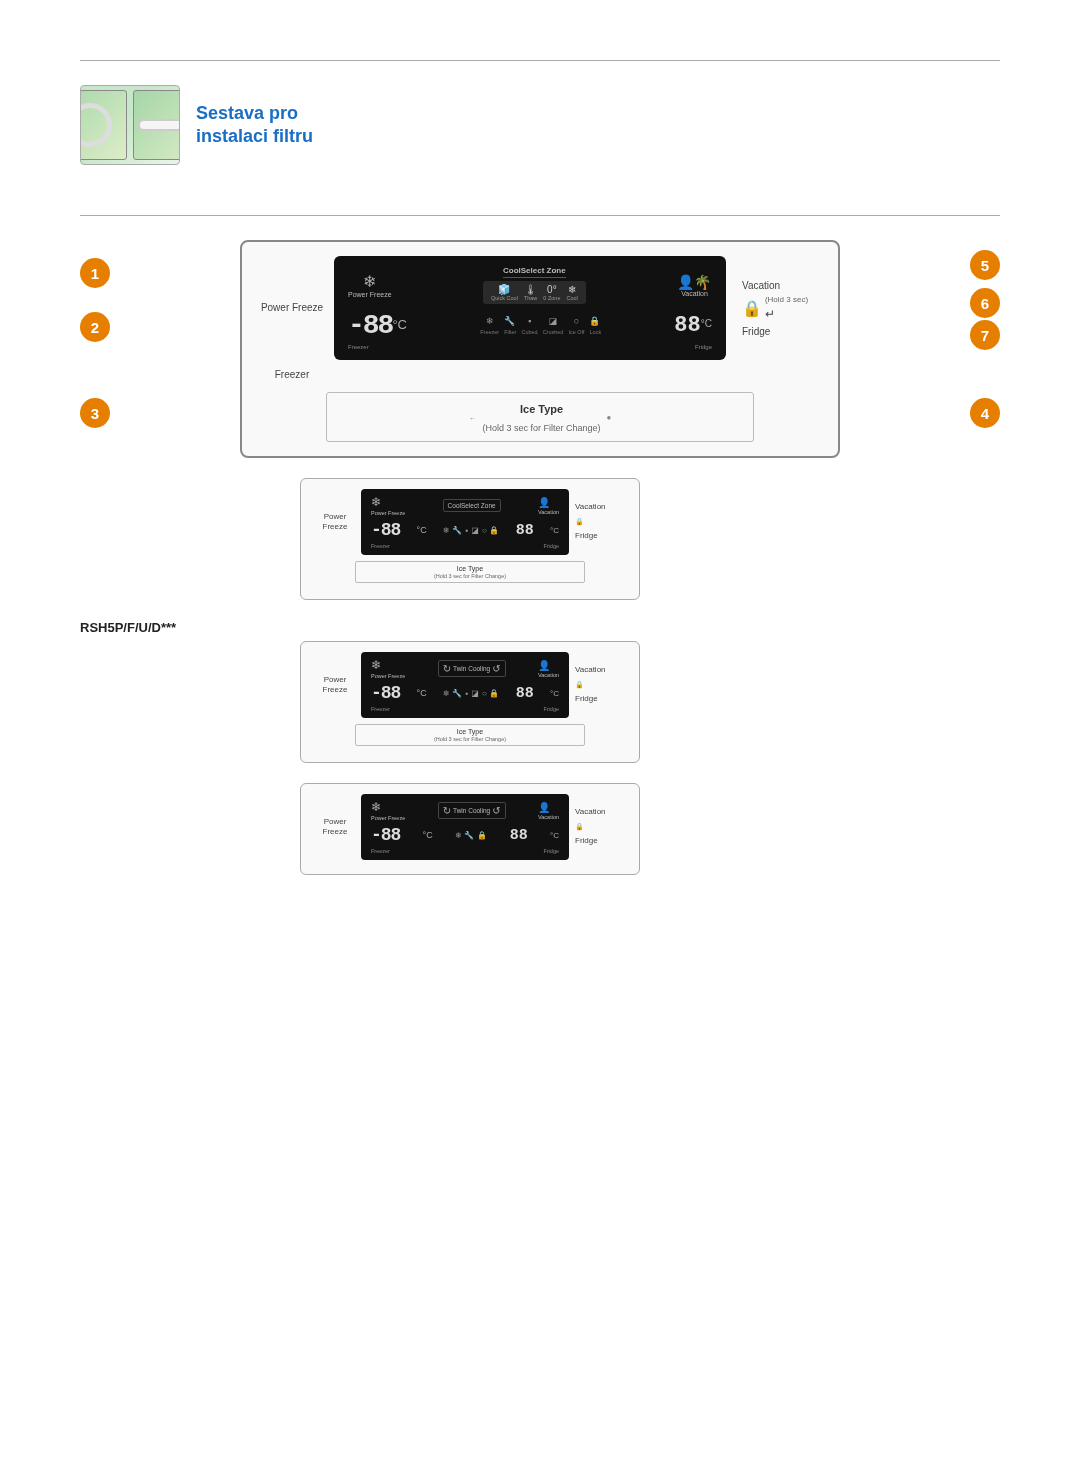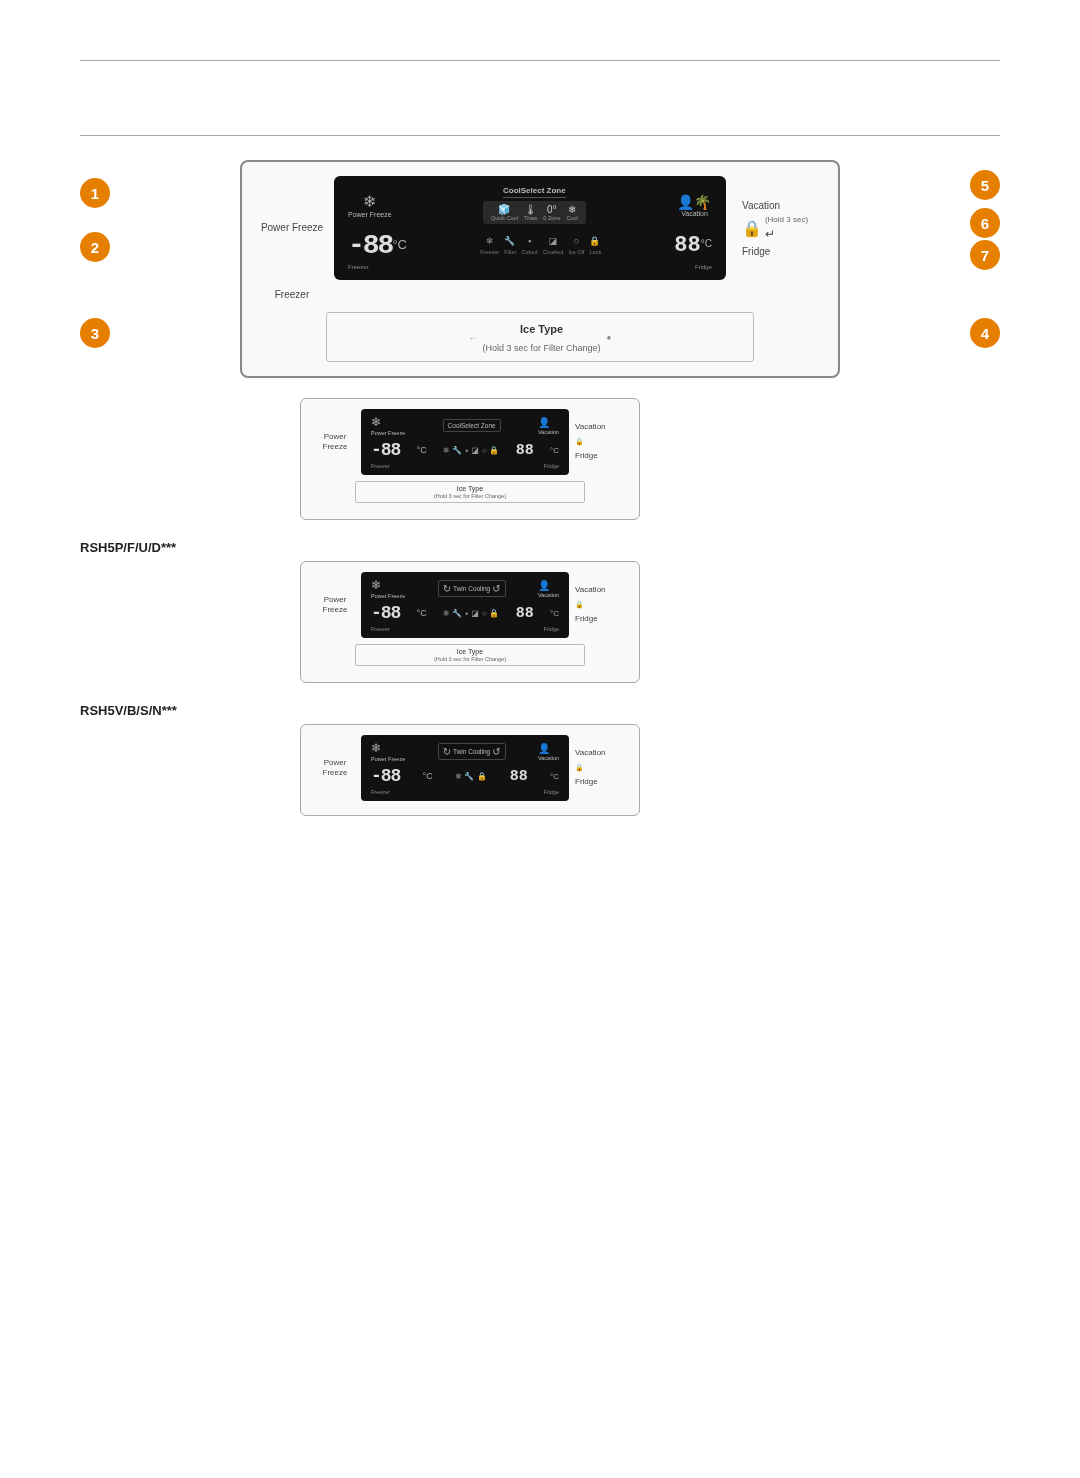--- a/index.html
+++ b/index.html
@@ -263,20 +263,33 @@
   </style>
 </head>
 <body>
 
 <section>
   <hr class="section-divider">
 
   <div class="accessories-row">
 
 
+    <div class="accessory-item">
+      <div class="accessory-image kit-img">
+        <div class="kit-image-wrapper">
+          <div class="kit-box">
+            <div class="hose-circle"></div>
+          </div>
+          <div class="kit-box">
+            <div class="hose-straight"></div>
+          </div>
+        </div>
+      </div>
+      <span class="accessory-label long">Sestava pro instalaci filtru</span>
+    </div>
   </div>
 </section>
 
 <section>
   <hr class="section-divider">
 
   <div class="main-panel-wrapper">
 
     <div class="num-badge" style="left:0px; top:18px;">1</div>
 
@@ -513,21 +526,20 @@
         </div>
       </div>
       <div class="mini-ice-bar">
         <span>Ice Type</span><br>
         <span style="font-size:5.5px; color:#666;">(Hold 3 sec for Filter Change)</span>
       </div>
     </div>
   </div>
 
   <div class="model-section">
-    <div class="model-title">RSH5V/B/S/N***</div>
     <div class="mini-panel-outer">
       <div class="mini-panel-row">
         <div class="mini-left-label">Power<br>Freeze</div>
         <div class="mini-display">
           <div class="mini-display-top">
             <div>
               <span style="font-size:12px; color:#aaa;">❄</span><br>
               <span style="font-size:5.5px; color:#bbb;">Power Freeze</span>
             </div>
             <div style="font-size:6.5px; color:#bbb; display:flex; align-items:center; gap:2px; border:1px solid #444; padding:2px 4px; border-radius:2px;">

